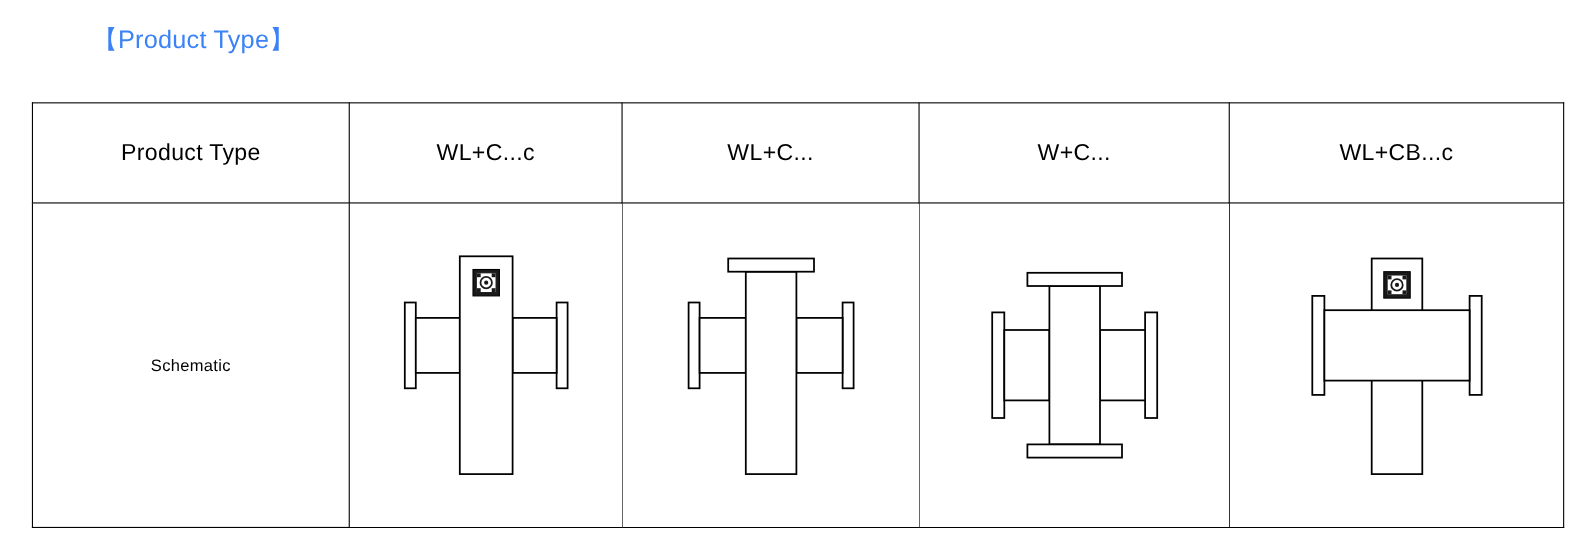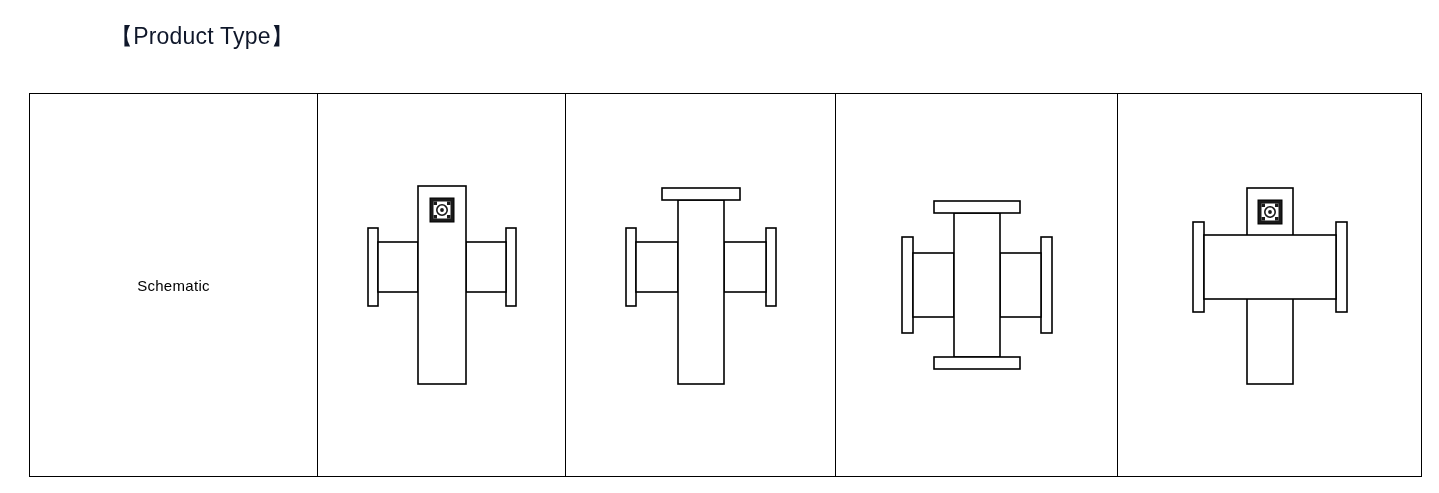--- a/index.html
+++ b/index.html
@@ -16,23 +16,22 @@
     position: relative;
   }
 
   .page-title {
     position: absolute;
     left: 84px;
     top: 20px;
     font-size: 23px;
     line-height: 32px;
     letter-spacing: 0.2px;
-    color: #0f172a;
+    color: #3b82f6;
     white-space: nowrap;
-    margin-left: 26px;
   }
 
   .spec-table {
     position: absolute;
     left: 29px;
     top: 93px;
     width: 1392px;
     height: 384px;
     border-collapse: collapse;
     table-layout: fixed;
@@ -113,20 +112,27 @@
 
 <table class="spec-table">
   <colgroup>
     <col class="col-label">
     <col class="col-type-1">
     <col class="col-type-2">
     <col class="col-type-3">
     <col class="col-type-4">
   </colgroup>
   <tbody>
+    <tr class="head-row">
+      <td>Product Type</td>
+      <td>WL+C...c</td>
+      <td>WL+C...</td>
+      <td>W+C...</td>
+      <td>WL+CB...c</td>
+    </tr>
 
     <tr class="body-row">
       <td class="row-label">Schematic</td>
 
       <td class="schem-cell">
         <div class="schem-wrap">
           <svg class="schematic" width="160" height="210" viewBox="0 0 160 210">
 
             <rect class="ln" x="6" y="48" width="10" height="78"></rect>
 

